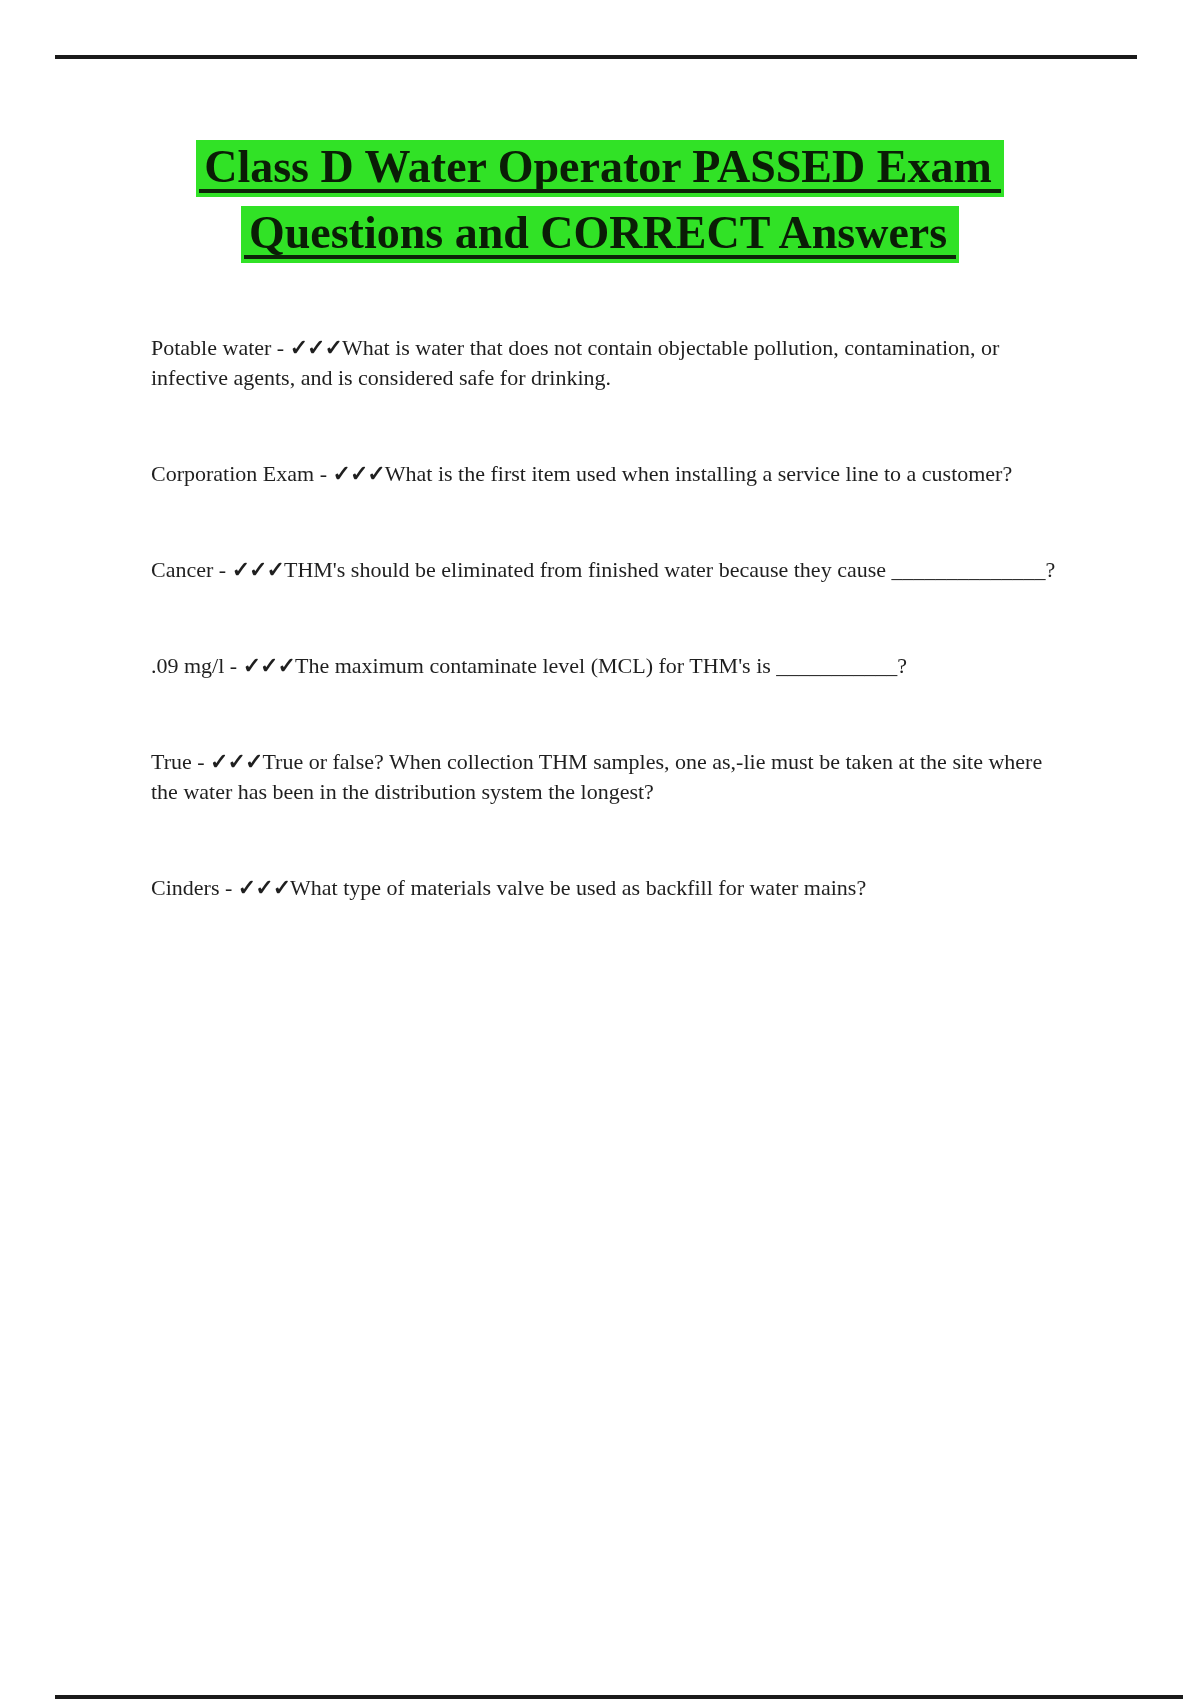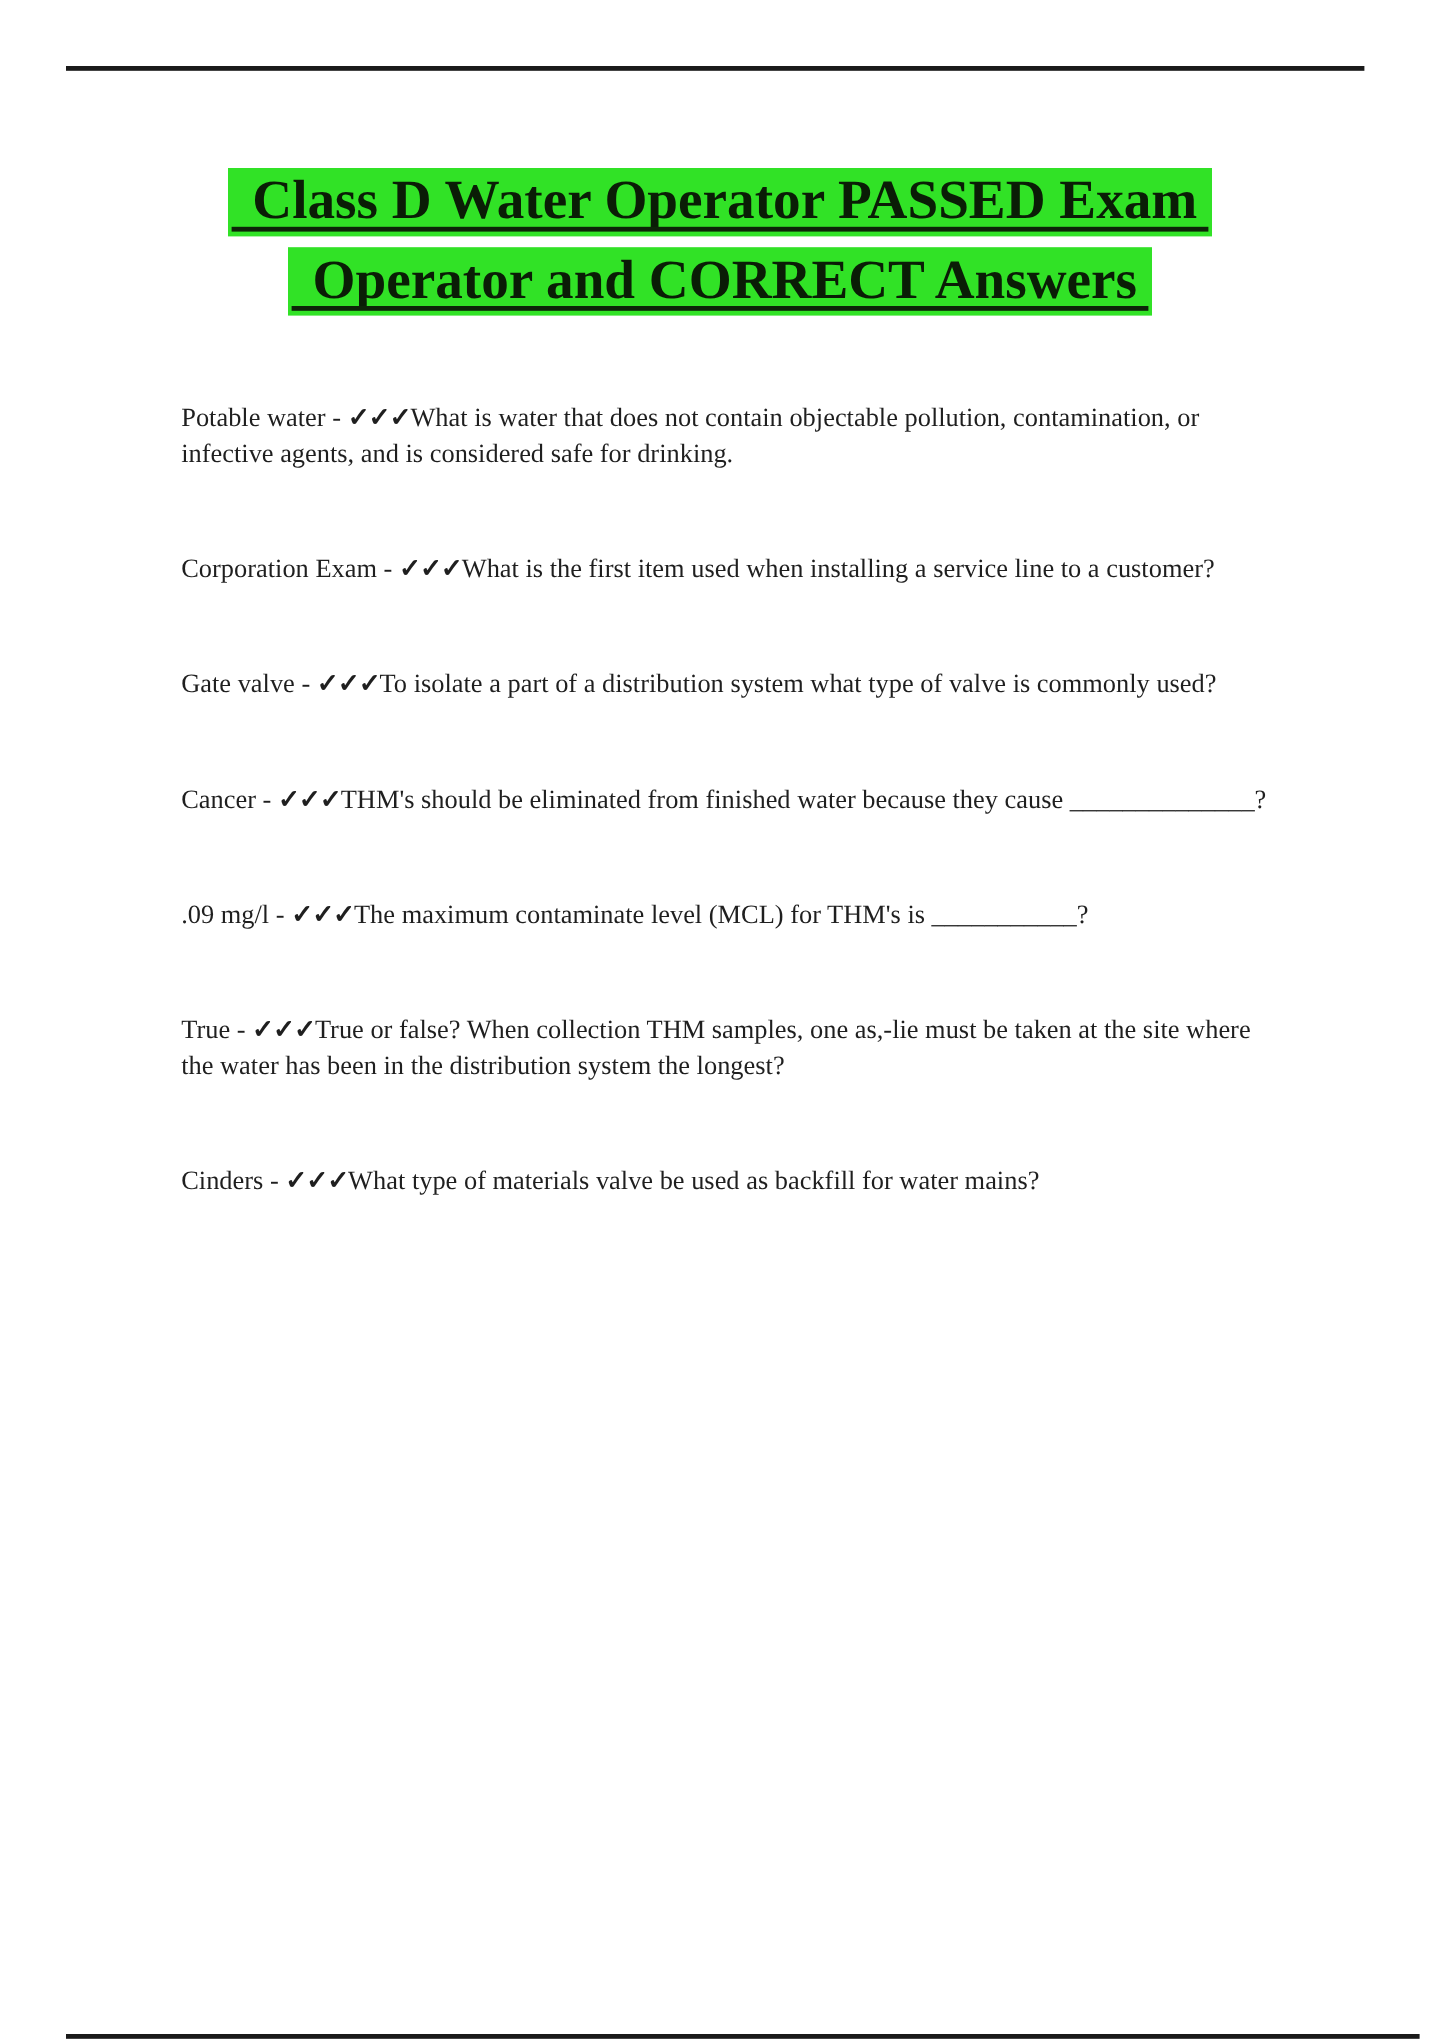--- a/index.html
+++ b/index.html
@@ -39,21 +39,21 @@
     text-align: center;
   }
   .title-line {
     display: inline-block;
     position: relative;
     background: #31e226;
     color: #0a1d06;
     font-size: 46px;
     line-height: 54px;
     font-weight: 700;
-    padding: 0 12px 3px 20px;
+    padding: 0 12px 3px 8px;
     margin-bottom: 9px;
     letter-spacing: 0px;
     white-space: nowrap;
   }
   .title-line::after {
     content: "";
     position: absolute;
     left: 3px;
     right: 3px;
     bottom: 4px;
@@ -81,29 +81,28 @@
 </head>
 <body>
 
 <div class="page">
 
   <div class="rule rule-top"></div>
 
   <div class="title-block">
     <span class="title-line">Class D Water Operator PASSED Exam</span>
     <br>
-    <span class="title-line">Operator and CORRECT Answers</span>
+    <span class="title-line">Questions and CORRECT Answers</span>
   </div>
 
   <div class="content" id="qa-list">
     <p class="qa-item"><span class="qa-answer">Potable water</span><span class="qa-sep"> - </span><span class="qa-checks">✓✓✓</span><span class="qa-question">What is water that does not contain objectable pollution, contamination, or infective agents, and is considered safe for drinking.</span></p>
 
     <p class="qa-item"><span class="qa-answer">Corporation Exam</span><span class="qa-sep"> - </span><span class="qa-checks">✓✓✓</span><span class="qa-question">What is the first item used when installing a service line to a customer?</span></p>
 
-    <p class="qa-item"><span class="qa-answer">Gate valve</span><span class="qa-sep"> - </span><span class="qa-checks">✓✓✓</span><span class="qa-question">To isolate a part of a distribution system what type of valve is commonly used?</span></p>
 
 
 
     <p class="qa-item"><span class="qa-answer">Cancer</span><span class="qa-sep"> - </span><span class="qa-checks">✓✓✓</span><span class="qa-question">THM's should be eliminated from finished water because they cause ______________?</span></p>
 
     <p class="qa-item"><span class="qa-answer">.09 mg/l</span><span class="qa-sep"> - </span><span class="qa-checks">✓✓✓</span><span class="qa-question">The maximum contaminate level (MCL) for THM's is ___________?</span></p>
 
     <p class="qa-item"><span class="qa-answer">True</span><span class="qa-sep"> - </span><span class="qa-checks">✓✓✓</span><span class="qa-question">True or false? When collection THM samples, one as,-lie must be taken at the site where the water has been in the distribution system the longest?</span></p>
 
 

